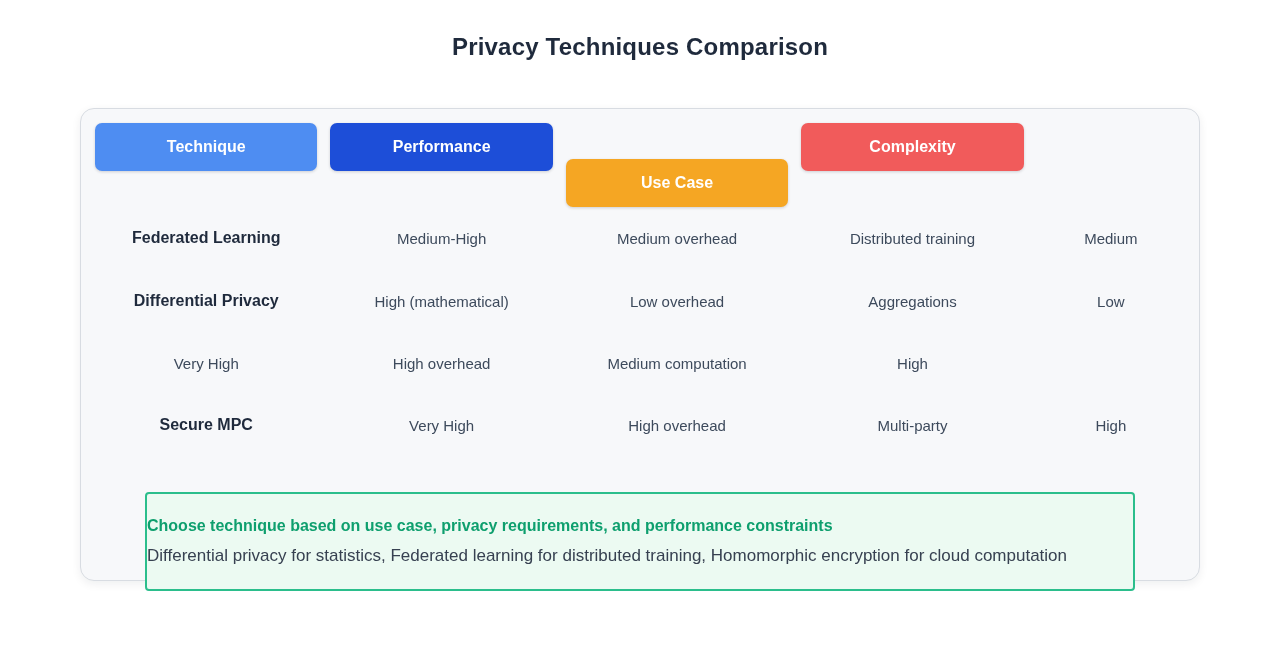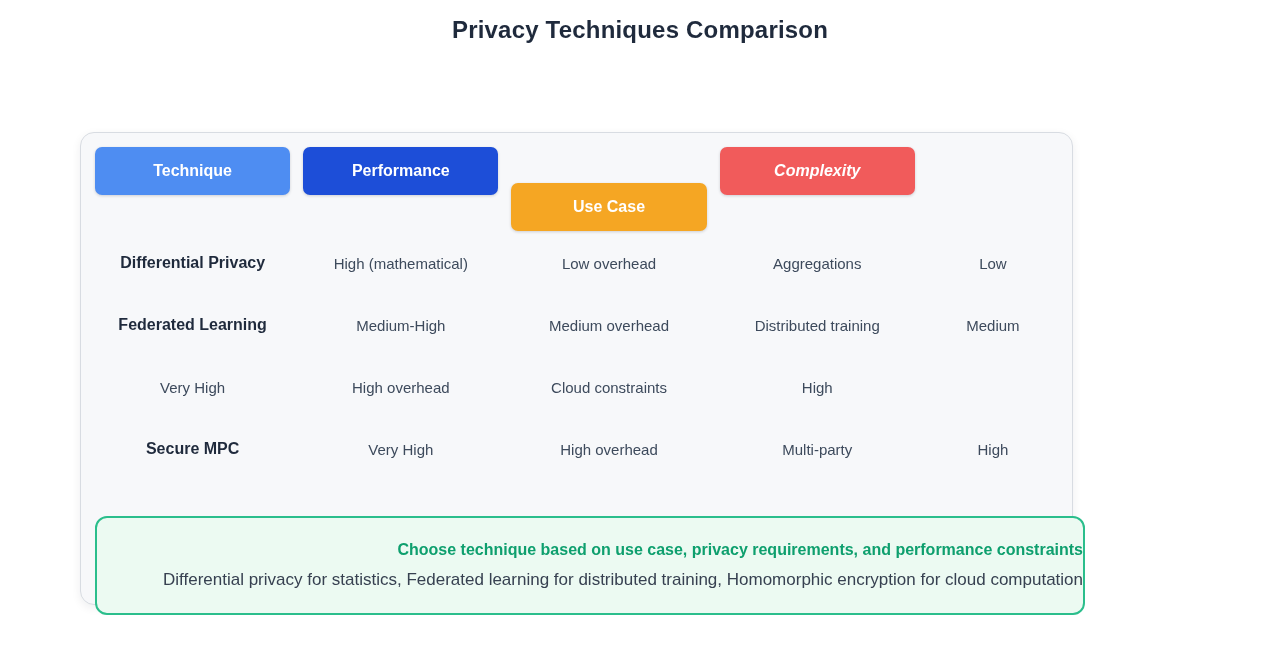--- a/index.html
+++ b/index.html
@@ -10,34 +10,34 @@
   }
   .stage {
     position: relative;
     width: 1280px;
     height: 660px;
     background: #ffffff;
     overflow: hidden;
   }
   .page-title {
     position: absolute;
-    top: 16px;
+    top: 33px;
     left: 0;
     width: 100%;
     text-align: center;
     font-size: 24px;
     font-weight: 700;
     color: #1f2a3c;
     letter-spacing: 0.2px;
   }
   .panel {
     position: absolute;
     left: 80px;
-    top: 132px;
-    width: 993px;
+    top: 108px;
+    width: 1120px;
     height: 473px;
     box-sizing: border-box;
     background: #f7f8fa;
     border: 1px solid #d8dce2;
     border-radius: 14px;
     box-shadow: 0 3px 10px rgba(16, 24, 40, 0.07);
     padding: 14px 14px 0 14px;
   }
   .grid {
     display: grid;
@@ -71,25 +71,25 @@
   }
   .rows {
     margin-top: 1px;
   }
   .note-box {
     width: 990px;
     height: 99px;
     box-sizing: border-box;
     margin: 36px auto 0 auto;
     border: 2px solid #2bbe8c;
-    border-radius: 12px;
+    border-radius: 4px;
     background: #ecfaf2;
     display: flex;
     flex-direction: column;
-    align-items: flex-end;
+    align-items: flex-start;
     justify-content: center;
     gap: 11px;
     text-align: center;
   }
   .note-title {
     font-size: 16px;
     font-weight: 700;
     color: #0e9f6e;
   }
   .note-subtitle {
@@ -103,43 +103,43 @@
 <div class="stage">
 
   <div class="page-title">Privacy Techniques Comparison</div>
 
   <div class="panel">
 
     <div class="grid">
       <div class="hdr" style="background: rgb(78, 141, 242);">Technique</div>
       <div class="hdr" style="background: #1d4ed8;">Performance</div>
       <div class="hdr" style="background: rgb(245, 166, 35); margin-top: 36px;">Use Case</div>
-      <div class="hdr" style="background: rgb(241, 91, 91); font-style: italic;">Complexity</div>
+      <div class="hdr" style="background: rgb(241, 91, 91);">Complexity</div>
+    </div>
+
+    <div class="grid">
+      <div class="cell tech">Federated Learning</div>
+      <div class="cell">Medium-High</div>
+      <div class="cell">Medium overhead</div>
+      <div class="cell">Distributed training</div>
+      <div class="cell">Medium</div>
     </div>
 
     <div class="grid rows">
       <div class="cell tech">Differential Privacy</div>
       <div class="cell">High (mathematical)</div>
       <div class="cell">Low overhead</div>
       <div class="cell">Aggregations</div>
       <div class="cell">Low</div>
     </div>
 
     <div class="grid">
-      <div class="cell tech">Federated Learning</div>
-      <div class="cell">Medium-High</div>
-      <div class="cell">Medium overhead</div>
-      <div class="cell">Distributed training</div>
-      <div class="cell">Medium</div>
-    </div>
-
-    <div class="grid">
       <div class="cell">Very High</div>
       <div class="cell">High overhead</div>
-      <div class="cell">Cloud constraints</div>
+      <div class="cell">Medium computation</div>
       <div class="cell">High</div>
     </div>
 
     <div class="grid">
       <div class="cell tech">Secure MPC</div>
       <div class="cell">Very High</div>
       <div class="cell">High overhead</div>
       <div class="cell">Multi-party</div>
       <div class="cell">High</div>
     </div>

